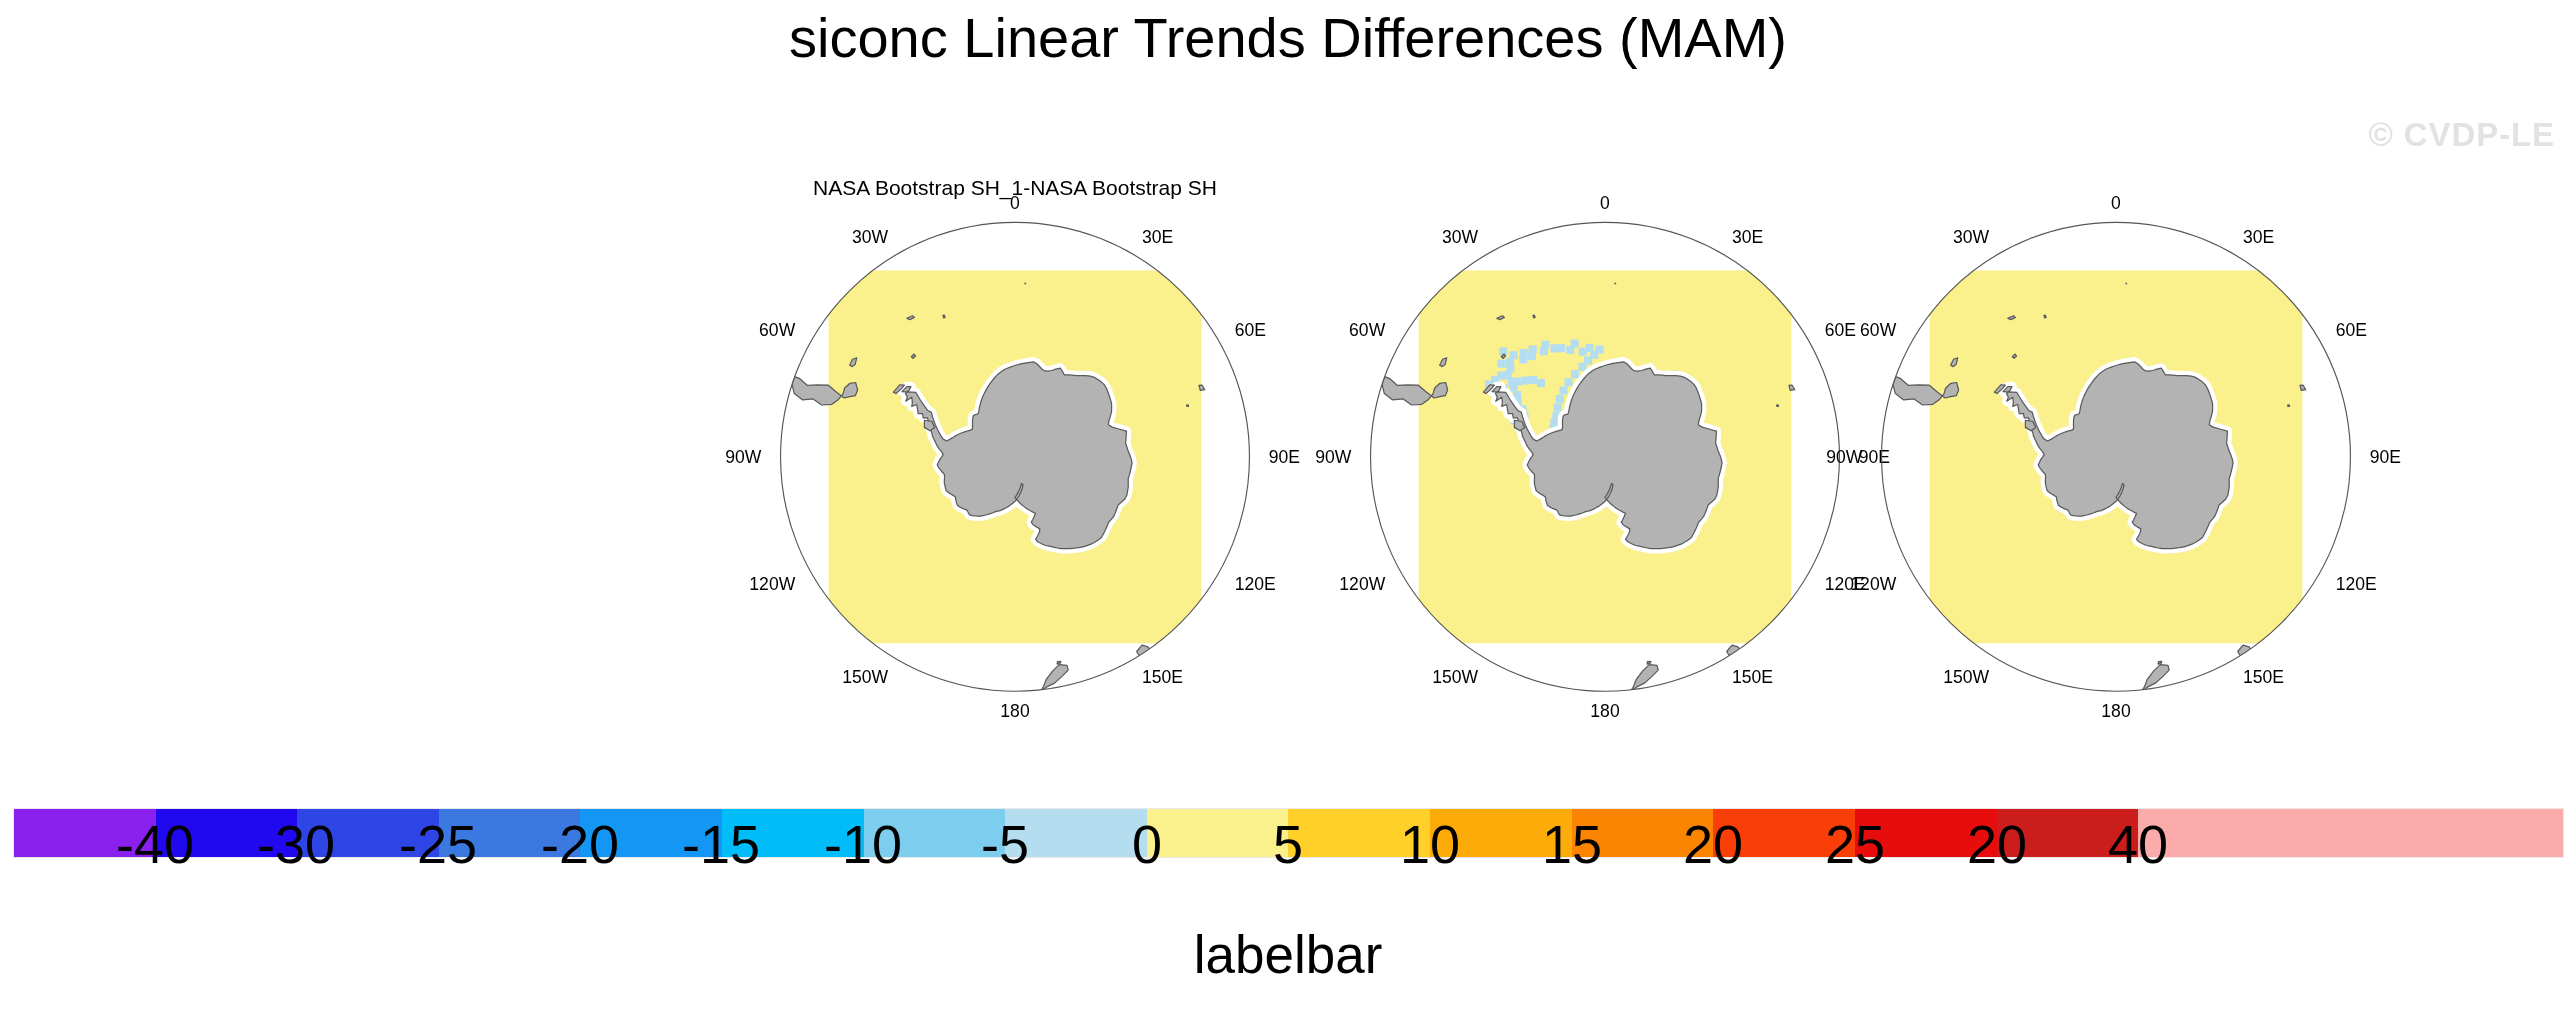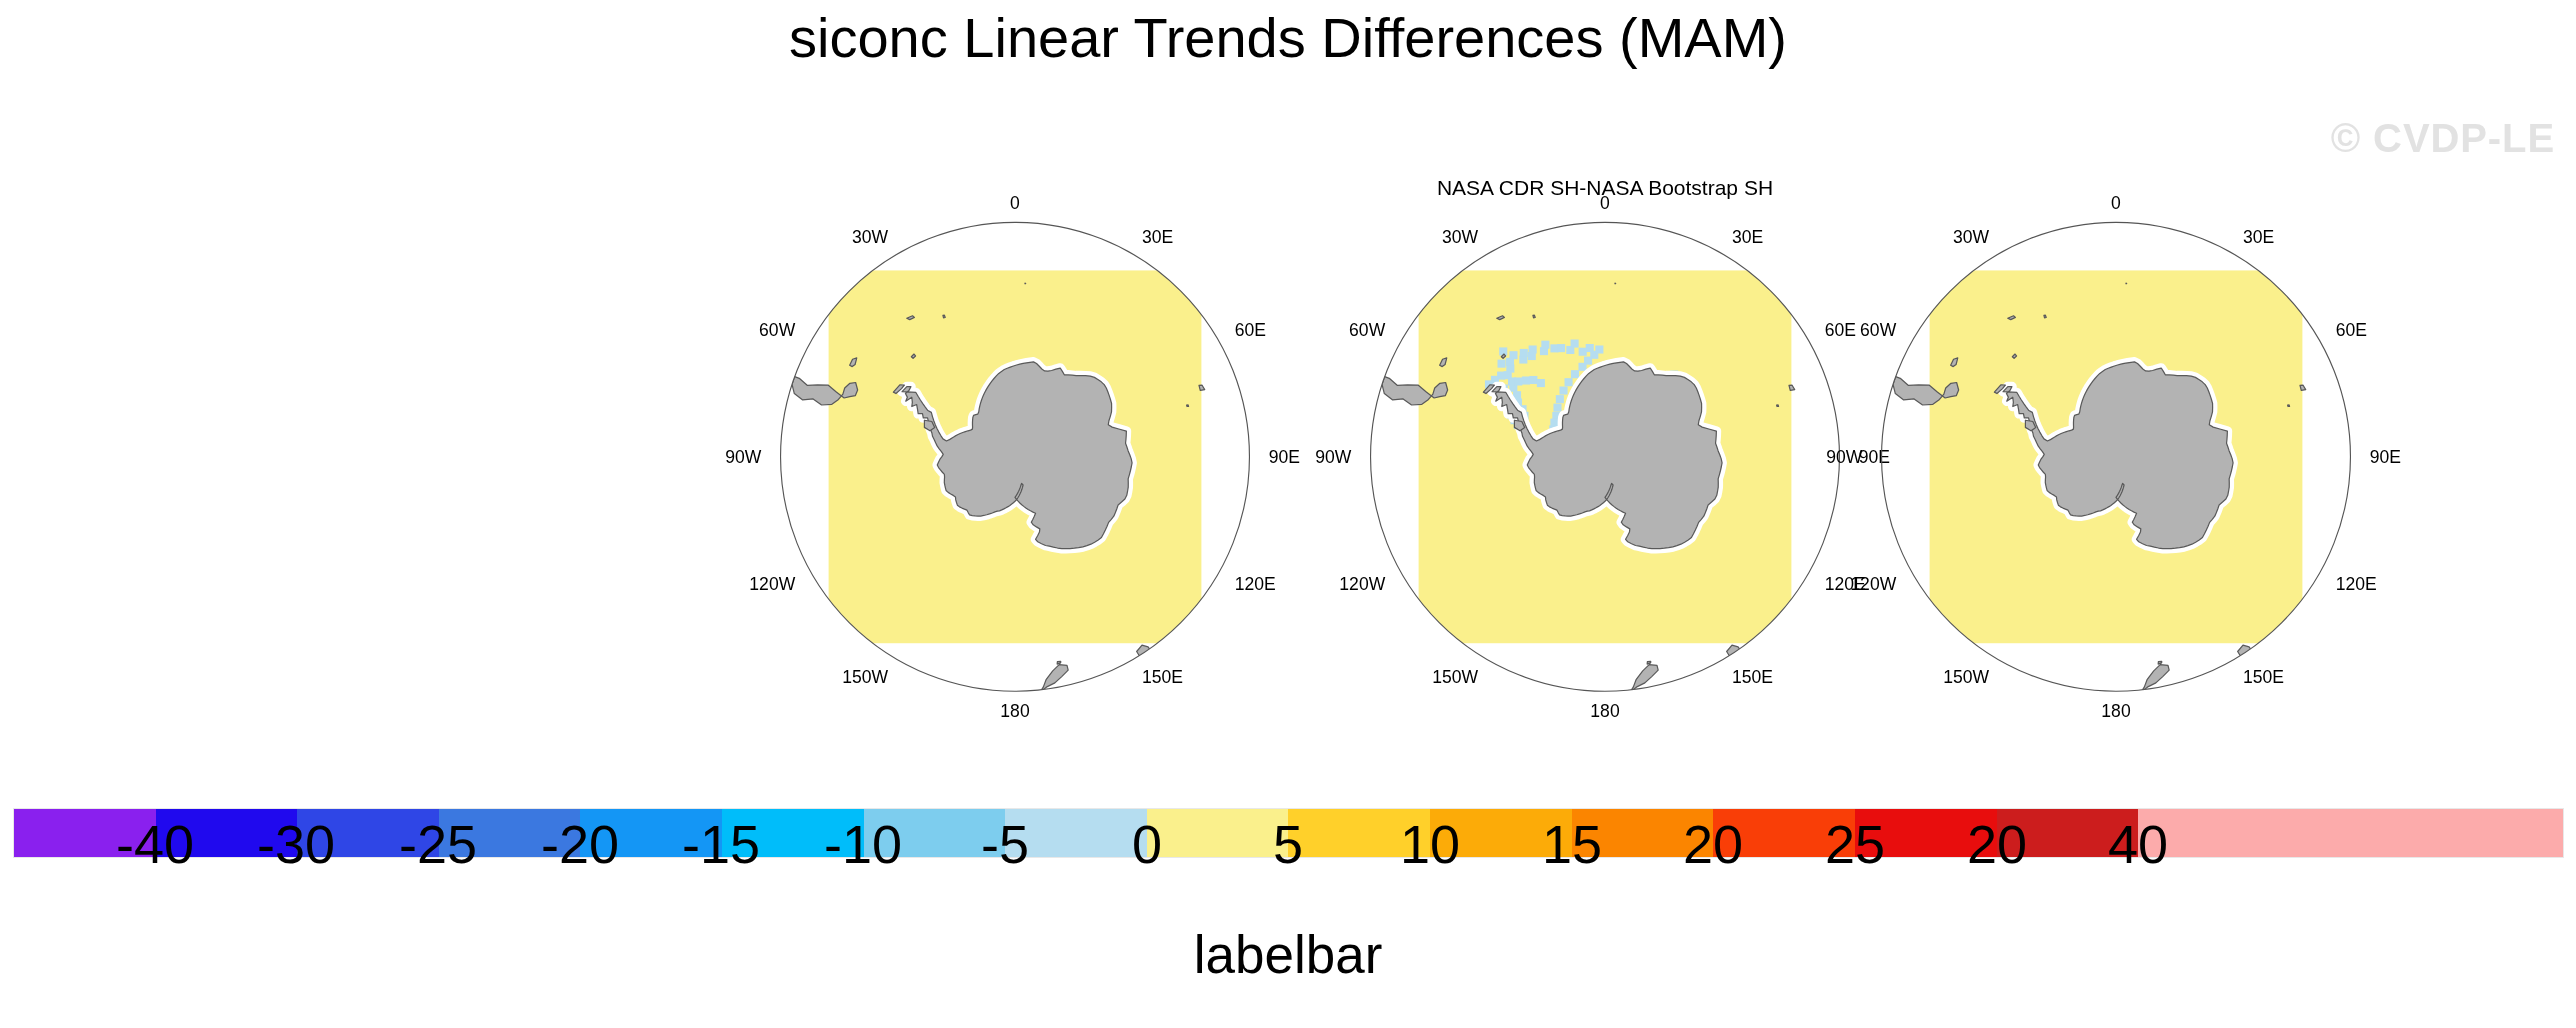--- a/index.html
+++ b/index.html
@@ -27,21 +27,21 @@
     color: #000000;
     letter-spacing: 0px;
     white-space: nowrap;
   }
 
   
   #watermark {
     position: absolute;
     top: 116px;
     right: 21px;
-    font-size: 40px;
+    font-size: 33px;
     font-weight: bold;
     color: #e2e2e2;
     letter-spacing: 0.9px;
     white-space: nowrap;
   }
 
   
   .panel {
     position: absolute;
     top: 176px;
@@ -115,20 +115,21 @@
     white-space: nowrap;
   }
 </style>
 </head>
 <body>
 
 <div id="page-title">siconc Linear Trends Differences (MAM)</div>
 <div id="watermark">© CVDP-LE</div>
 
 <div class="panel" id="panel-0">
+  <div class="panel-title">NASA Bootstrap SH_1-NASA Bootstrap SH</div>
   <svg class="map-svg" viewBox="0 0 640 610">
       <defs>
         <clipPath id="limbclip0">
           <circle cx="320" cy="290" r="267"></circle>
         </clipPath>
       </defs>
       <g clip-path="url(#limbclip0)">
         <rect x="107.73499999999999" y="77.73499999999999" width="424.53000000000003" height="424.53000000000003" fill="#faf08c"></rect>
         <path d="M191.38,215.74 L196.84,210.02 L201.48,210.06 L199.24,214.54 L195.23,217.97 L197.40,222.04 L195.60,226.61 L202.46,222.14 L203.11,227.85 L202.51,232.70 L208.02,230.46 L209.01,235.87 L209.73,240.90 L214.64,240.87 L215.55,245.66 L220.40,245.66 L221.49,250.20 L222.78,254.61 L223.72,258.72 L225.36,262.86 L226.09,266.58 L228.05,270.46 L229.61,274.06 L231.32,277.54 L233.70,280.93 L236.21,284.14 L238.28,287.15 L236.56,290.00 L234.39,292.99 L232.88,296.09 L231.49,299.30 L232.97,302.23 L235.09,304.97 L237.30,307.58 L239.58,310.05 L239.79,313.00 L239.59,316.13 L239.50,319.30 L240.06,322.30 L240.73,325.29 L241.51,328.28 L243.87,330.48 L246.78,332.27 L249.71,333.92 L252.21,335.72 L252.50,339.04 L253.37,342.05 L254.38,345.06 L256.75,346.95 L259.58,348.35 L262.43,349.62 L265.29,350.77 L266.72,353.49 L268.29,356.19 L271.28,357.05 L274.59,357.33 L277.85,357.46 L281.06,357.44 L284.48,356.79 L287.81,355.99 L291.04,355.04 L294.16,353.95 L297.17,352.72 L299.89,351.90 L302.37,351.49 L304.93,350.45 L307.39,349.31 L309.76,348.07 L312.03,346.74 L314.19,345.32 L316.24,343.82 L318.18,342.26 L320.00,340.62 L321.71,338.92 L323.26,336.61 L324.65,334.26 L325.88,331.86 L326.95,329.44 L327.86,327.00 L328.61,324.54 L329.20,322.08 L327.54,320.22 L326.82,322.10 L326.09,324.51 L325.19,326.91 L324.13,329.28 L322.91,331.62 L321.53,333.92 L320.00,336.17 L321.69,338.36 L323.53,340.50 L325.52,342.55 L327.66,344.53 L329.95,346.42 L332.37,348.22 L334.94,349.91 L337.63,351.49 L340.45,352.95 L343.40,354.29 L342.00,357.72 L340.39,361.12 L338.57,364.48 L340.73,367.37 L344.39,369.79 L348.25,372.05 L347.85,375.70 L345.76,379.83 L343.42,383.91 L345.91,386.71 L350.25,388.94 L354.77,390.98 L359.07,391.78 L363.69,392.92 L368.43,393.85 L373.28,394.58 L377.98,394.60 L382.74,394.42 L387.56,394.03 L392.42,393.43 L397.33,392.62 L401.91,391.16 L406.49,389.49 L410.67,387.23 L414.79,384.79 L418.45,381.81 L420.75,377.58 L422.88,373.31 L424.84,369.00 L426.62,364.66 L429.63,361.19 L432.52,357.61 L434.33,353.37 L435.98,349.09 L437.46,344.77 L441.35,341.51 L445.15,338.04 L447.28,333.83 L448.20,329.19 L448.95,324.55 L448.99,319.78 L448.86,315.05 L450.21,310.62 L451.40,306.13 L452.44,301.59 L453.32,296.99 L452.37,292.31 L450.70,287.72 L448.87,283.25 L447.45,278.85 L445.88,274.54 L446.36,269.99 L446.68,265.38 L446.83,260.72 L438.21,258.33 L430.64,256.17 L426.24,253.42 L426.98,248.94 L428.55,243.92 L429.90,238.75 L430.03,233.94 L429.95,229.05 L428.71,224.68 L427.30,220.32 L425.71,215.98 L423.95,211.67 L421.59,207.74 L418.23,204.61 L414.38,201.99 L410.47,199.53 L405.74,198.06 L400.29,197.64 L394.91,197.49 L389.63,197.60 L385.09,197.05 L380.59,196.70 L376.15,196.55 L373.94,192.70 L371.52,188.89 L366.55,190.18 L361.73,191.69 L357.48,192.37 L353.68,192.17 L350.57,189.99 L347.64,186.84 L344.53,183.77 L341.02,181.89 L337.06,182.32 L333.15,182.89 L329.31,183.61 L325.53,184.46 L321.83,185.44 L318.19,186.55 L314.64,187.79 L311.18,189.15 L307.80,190.62 L304.60,192.76 L301.53,194.99 L298.73,197.86 L296.10,200.81 L293.65,203.82 L291.39,206.90 L289.30,210.03 L287.40,213.20 L285.68,216.40 L284.14,219.62 L282.78,222.86 L281.61,226.11 L280.62,229.35 L279.80,232.59 L279.16,235.80 L278.69,238.99 L277.67,241.30 L275.24,242.00 L272.80,242.80 L272.00,245.24 L271.72,248.03 L271.58,250.79 L271.58,253.51 L271.70,256.18 L271.48,258.49 L269.46,259.63 L266.48,260.34 L263.50,261.21 L260.51,262.26 L257.53,263.48 L254.57,264.88 L251.63,266.46 L248.72,268.21 L245.85,270.13 L241.95,271.98 L237.96,269.55 L235.52,265.77 L233.24,261.81 L231.14,257.66 L229.23,253.33 L227.51,248.82 L226.01,244.16 L224.72,239.34 L220.79,237.25 L217.83,233.37 L214.98,229.37 L212.24,225.25 L209.62,221.02 L207.10,216.68 L202.07,216.31 L196.99,216.09 L191.38,215.74 Z" fill="none" stroke="#ffffff" stroke-width="11" stroke-linejoin="round"></path>
         <path d="M191.38,215.74 L196.84,210.02 L201.48,210.06 L199.24,214.54 L195.23,217.97 L197.40,222.04 L195.60,226.61 L202.46,222.14 L203.11,227.85 L202.51,232.70 L208.02,230.46 L209.01,235.87 L209.73,240.90 L214.64,240.87 L215.55,245.66 L220.40,245.66 L221.49,250.20 L222.78,254.61 L223.72,258.72 L225.36,262.86 L226.09,266.58 L228.05,270.46 L229.61,274.06 L231.32,277.54 L233.70,280.93 L236.21,284.14 L238.28,287.15 L236.56,290.00 L234.39,292.99 L232.88,296.09 L231.49,299.30 L232.97,302.23 L235.09,304.97 L237.30,307.58 L239.58,310.05 L239.79,313.00 L239.59,316.13 L239.50,319.30 L240.06,322.30 L240.73,325.29 L241.51,328.28 L243.87,330.48 L246.78,332.27 L249.71,333.92 L252.21,335.72 L252.50,339.04 L253.37,342.05 L254.38,345.06 L256.75,346.95 L259.58,348.35 L262.43,349.62 L265.29,350.77 L266.72,353.49 L268.29,356.19 L271.28,357.05 L274.59,357.33 L277.85,357.46 L281.06,357.44 L284.48,356.79 L287.81,355.99 L291.04,355.04 L294.16,353.95 L297.17,352.72 L299.89,351.90 L302.37,351.49 L304.93,350.45 L307.39,349.31 L309.76,348.07 L312.03,346.74 L314.19,345.32 L316.24,343.82 L318.18,342.26 L320.00,340.62 L321.71,338.92 L323.26,336.61 L324.65,334.26 L325.88,331.86 L326.95,329.44 L327.86,327.00 L328.61,324.54 L329.20,322.08 L327.54,320.22 L326.82,322.10 L326.09,324.51 L325.19,326.91 L324.13,329.28 L322.91,331.62 L321.53,333.92 L320.00,336.17 L321.69,338.36 L323.53,340.50 L325.52,342.55 L327.66,344.53 L329.95,346.42 L332.37,348.22 L334.94,349.91 L337.63,351.49 L340.45,352.95 L343.40,354.29 L342.00,357.72 L340.39,361.12 L338.57,364.48 L340.73,367.37 L344.39,369.79 L348.25,372.05 L347.85,375.70 L345.76,379.83 L343.42,383.91 L345.91,386.71 L350.25,388.94 L354.77,390.98 L359.07,391.78 L363.69,392.92 L368.43,393.85 L373.28,394.58 L377.98,394.60 L382.74,394.42 L387.56,394.03 L392.42,393.43 L397.33,392.62 L401.91,391.16 L406.49,389.49 L410.67,387.23 L414.79,384.79 L418.45,381.81 L420.75,377.58 L422.88,373.31 L424.84,369.00 L426.62,364.66 L429.63,361.19 L432.52,357.61 L434.33,353.37 L435.98,349.09 L437.46,344.77 L441.35,341.51 L445.15,338.04 L447.28,333.83 L448.20,329.19 L448.95,324.55 L448.99,319.78 L448.86,315.05 L450.21,310.62 L451.40,306.13 L452.44,301.59 L453.32,296.99 L452.37,292.31 L450.70,287.72 L448.87,283.25 L447.45,278.85 L445.88,274.54 L446.36,269.99 L446.68,265.38 L446.83,260.72 L438.21,258.33 L430.64,256.17 L426.24,253.42 L426.98,248.94 L428.55,243.92 L429.90,238.75 L430.03,233.94 L429.95,229.05 L428.71,224.68 L427.30,220.32 L425.71,215.98 L423.95,211.67 L421.59,207.74 L418.23,204.61 L414.38,201.99 L410.47,199.53 L405.74,198.06 L400.29,197.64 L394.91,197.49 L389.63,197.60 L385.09,197.05 L380.59,196.70 L376.15,196.55 L373.94,192.70 L371.52,188.89 L366.55,190.18 L361.73,191.69 L357.48,192.37 L353.68,192.17 L350.57,189.99 L347.64,186.84 L344.53,183.77 L341.02,181.89 L337.06,182.32 L333.15,182.89 L329.31,183.61 L325.53,184.46 L321.83,185.44 L318.19,186.55 L314.64,187.79 L311.18,189.15 L307.80,190.62 L304.60,192.76 L301.53,194.99 L298.73,197.86 L296.10,200.81 L293.65,203.82 L291.39,206.90 L289.30,210.03 L287.40,213.20 L285.68,216.40 L284.14,219.62 L282.78,222.86 L281.61,226.11 L280.62,229.35 L279.80,232.59 L279.16,235.80 L278.69,238.99 L277.67,241.30 L275.24,242.00 L272.80,242.80 L272.00,245.24 L271.72,248.03 L271.58,250.79 L271.58,253.51 L271.70,256.18 L271.48,258.49 L269.46,259.63 L266.48,260.34 L263.50,261.21 L260.51,262.26 L257.53,263.48 L254.57,264.88 L251.63,266.46 L248.72,268.21 L245.85,270.13 L241.95,271.98 L237.96,269.55 L235.52,265.77 L233.24,261.81 L231.14,257.66 L229.23,253.33 L227.51,248.82 L226.01,244.16 L224.72,239.34 L220.79,237.25 L217.83,233.37 L214.98,229.37 L212.24,225.25 L209.62,221.02 L207.10,216.68 L202.07,216.31 L196.99,216.09 L191.38,215.74 Z" fill="#b3b3b3" stroke="#595959" stroke-width="1.4" stroke-linejoin="round"></path>
@@ -157,21 +158,20 @@
       <text x="320.0" y="586.0" font-size="20" font-family="&quot;Liberation Sans&quot;, sans-serif" fill="#000000" text-anchor="middle">180</text>
       <text x="175.5" y="547.3" font-size="20" font-family="&quot;Liberation Sans&quot;, sans-serif" fill="#000000" text-anchor="end">150W</text>
       <text x="69.7" y="441.5" font-size="20" font-family="&quot;Liberation Sans&quot;, sans-serif" fill="#000000" text-anchor="end">120W</text>
       <text x="31.0" y="297.0" font-size="20" font-family="&quot;Liberation Sans&quot;, sans-serif" fill="#000000" text-anchor="end">90W</text>
       <text x="69.7" y="152.5" font-size="20" font-family="&quot;Liberation Sans&quot;, sans-serif" fill="#000000" text-anchor="end">60W</text>
       <text x="175.5" y="46.7" font-size="20" font-family="&quot;Liberation Sans&quot;, sans-serif" fill="#000000" text-anchor="end">30W</text>
     </svg>
 </div>
 
 <div class="panel" id="panel-1">
-  <div class="panel-title">NASA CDR SH-NASA Bootstrap SH</div>
   <svg class="map-svg" viewBox="0 0 640 610">
       <defs>
         <clipPath id="limbclip1">
           <circle cx="320" cy="290" r="267"></circle>
         </clipPath>
       </defs>
       <g clip-path="url(#limbclip1)">
         <rect x="107.73499999999999" y="77.73499999999999" width="424.53000000000003" height="424.53000000000003" fill="#faf08c"></rect>
         <rect x="197.6" y="179.3" width="9.2" height="9.2" fill="#b5ddf0"></rect>
         <rect x="199.5" y="165.4" width="9.2" height="9.2" fill="#b5ddf0"></rect>

